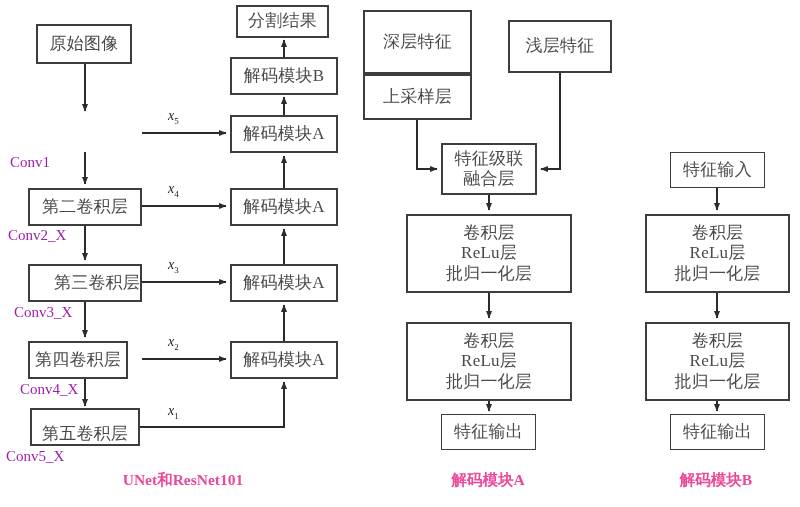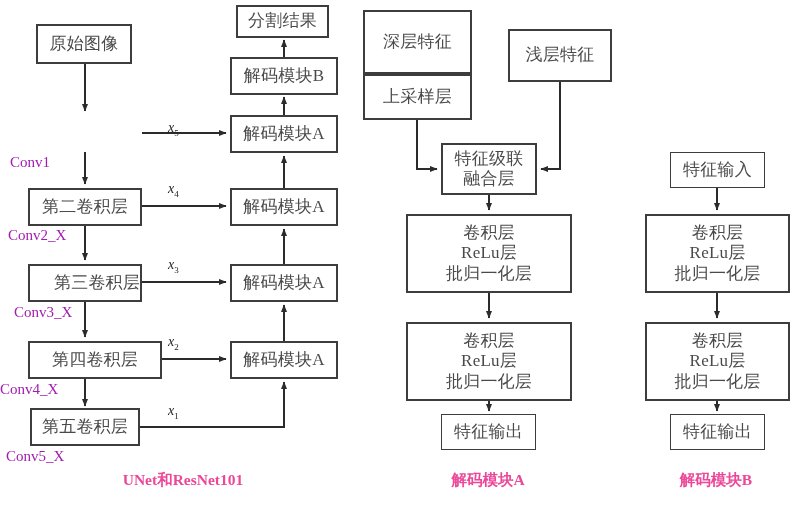--- a/index.html
+++ b/index.html
@@ -119,31 +119,31 @@
   <div class="box" style="left:28px;top:188px;width:114px;height:38px;">
     <span class="ln">第二卷积层</span>
   </div>
   <div class="sidelabel" style="left:8px;top:227px;">Conv2_X</div>
 
   <div class="box" style="left:28px;top:264px;width:114px;height:38px;align-items:flex-end;">
     <span class="ln">第三卷积层</span>
   </div>
   <div class="sidelabel" style="left:14px;top:304px;">Conv3_X</div>
 
-  <div class="box" style="left:28px;top:341px;width:134px;height:38px;">
+  <div class="box" style="left:28px;top:341px;width:100px;height:38px;">
     <span class="ln">第四卷积层</span>
   </div>
-  <div class="sidelabel" style="left:0;top:381px;text-align:right;">Conv4_X</div>
-
-  <div class="box" style="left:30px;top:408px;width:110px;height:38px;">
+  <div class="sidelabel" style="left:20px;top:381px;text-align:right;">Conv4_X</div>
+
+  <div class="box" style="left:30px;top:408px;width:110px;height:38px;justify-content:flex-end;">
     <span class="ln">第五卷积层</span>
   </div>
   <div class="sidelabel" style="left:6px;top:448px;">Conv5_X</div>
 
-  <div class="xlabel" style="left:168px;top:120px;">
+  <div class="xlabel" style="left:168px;top:108px;">
     <span>x</span><sub>5</sub>
   </div>
   <div class="xlabel" style="left:168px;top:181px;">
     <span>x</span><sub>4</sub>
   </div>
   <div class="xlabel" style="left:168px;top:257px;">
     <span>x</span><sub>3</sub>
   </div>
   <div class="xlabel" style="left:168px;top:334px;">
     <span>x</span><sub>2</sub>
@@ -176,21 +176,21 @@
   <div class="caption" style="left:183px;top:470px;">UNet和ResNet101</div>
 
   <div class="box" style="left:363px;top:10px;width:109px;height:64px;">
     <span class="ln">深层特征</span>
   </div>
 
   <div class="box" style="left:363px;top:74px;width:109px;height:46px;">
     <span class="ln">上采样层</span>
   </div>
 
-  <div class="box" style="left:508px;top:29px;width:104px;height:53px;">
+  <div class="box" style="left:508px;top:20px;width:104px;height:53px;">
     <span class="ln">浅层特征</span>
   </div>
 
   <div class="box" style="left:441px;top:143px;width:96px;height:52px;">
     <span class="ln">特征级联</span>
     <span class="ln">融合层</span>
   </div>
 
   <div class="box" style="left:406px;top:214px;width:166px;height:79px;">
     <span class="ln">卷积层</span>

